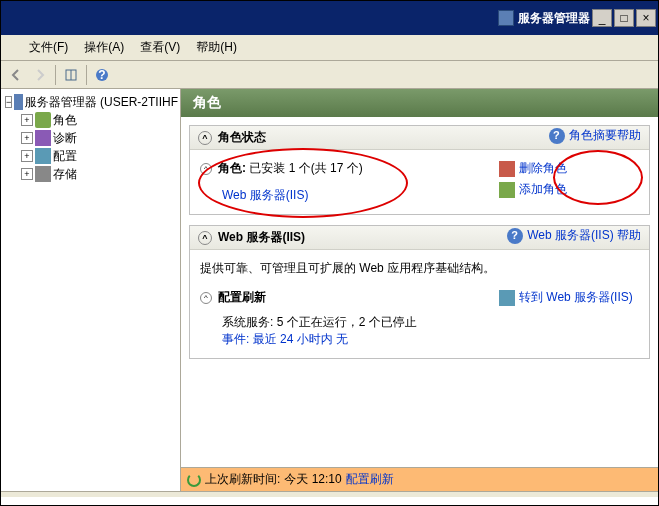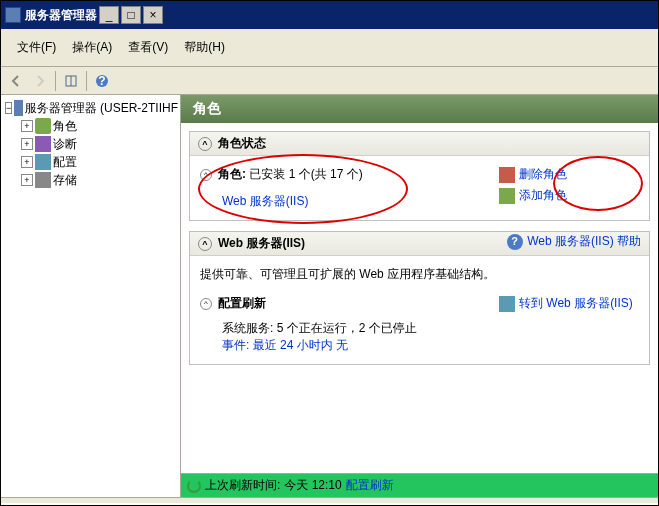--- a/index.html
+++ b/index.html
@@ -1,24 +1,24 @@
 <!DOCTYPE html>
 <html><head>
 <meta charset="utf-8">
 <style>
 * { box-sizing: border-box; margin: 0; padding: 0; font-family: "Microsoft YaHei", SimSun, Tahoma, sans-serif; font-size: 12px; }
 body { background: #fff; width: 659px; height: 506px; overflow: hidden; border: 1px solid #000; }
 
-.titlebar { background: linear-gradient(#0a246a, #0a246a); height: 28px; display: flex; align-items: center; justify-content: flex-start; color: #fff; padding: 0 2px; }
+.titlebar { background: linear-gradient(#0a246a, #0a246a); height: 34px; display: flex; align-items: center; justify-content: flex-end; color: #fff; padding: 0 2px; }
 .titlebar .title { display: flex; align-items: center; gap: 4px; padding-left: 2px; font-weight: bold; }
 .titlebar .title .icon { width: 16px; height: 16px; background: #5b7fb5; border: 1px solid #2a4a7a; }
 .titlebar .winbtns { display: flex; }
 .titlebar .winbtns div { width: 20px; height: 18px; background: #d4d0c8; border: 1px solid #808080; color: #000; display: flex; align-items: center; justify-content: center; font-family: Marlett, sans-serif; margin-left: 2px; cursor: default; }
 
-.menubar { background: #ece9d8; height: 38px; display: flex; align-items: center; padding: 0 8px; border-bottom: 1px solid #aca899; }
+.menubar { background: #ece9d8; height: 26px; display: flex; align-items: center; padding: 0 20px; border-bottom: 1px solid #aca899; }
 .menubar .item { padding: 2px 8px; cursor: default; }
 
 .toolbar { background: #ece9d8; height: 28px; display: flex; align-items: center; padding: 0 4px; border-bottom: 1px solid #aca899; gap: 2px; }
 .toolbar .btn { width: 22px; height: 22px; border: 1px solid transparent; display: flex; align-items: center; justify-content: center; }
 .toolbar .sep { width: 1px; height: 20px; background: #aca899; margin: 0 2px; }
 
 .mainarea { display: flex; height: 402px; background: #fff; }
 
 .treepanel { width: 180px; border-right: 1px solid #aca899; padding: 4px 2px; background: #fff; overflow: hidden; }
 .treerow { display: flex; align-items: center; height: 18px; padding-left: 2px; white-space: nowrap; }
@@ -56,21 +56,21 @@
 .linkrow { display: flex; align-items: center; gap: 4px; margin-bottom: 4px; }
 .linkrow .licon { width: 16px; height: 16px; }
 .licon.help { background: #4a7ac8; border-radius: 50%; position: relative; }
 .licon.help::after { content:"?"; color: #fff; position: absolute; left: 4px; top: 1px; font-size: 11px; font-weight: bold; }
 .licon.add { background: #7aa84a; }
 .licon.del { background: #c85a4a; }
 .licon.goto { background: #5a9ab5; }
 
 .circle-ann { position: absolute; border: 2px solid #d00; border-radius: 50%; pointer-events: none; }
 
-.statusbar { height: 24px; border-top: 1px solid #aca899; background: #22c55e; display: flex; align-items: center; padding: 0 6px; gap: 4px; }
+.statusbar { height: 24px; border-top: 1px solid #aca899; background: #fdba74; display: flex; align-items: center; padding: 0 6px; gap: 4px; }
 .footer { height: 6px; background: #ece9d8; border-top: 1px solid #aca899; }
 .refresh-icon { width: 14px; height: 14px; border: 2px solid #3a9a3a; border-radius: 50%; border-top-color: transparent; }
 </style>
 </head>
 <body>
 
 <div class="titlebar">
   <div class="title">
     <span class="icon"></span>
     <span>服务器管理器</span>
@@ -148,20 +148,24 @@
   <div class="contentpanel">
     <div class="conthead">角色</div>
     <div class="contscroll" style="position:relative;">
 
 
       <div class="section" style="position:relative;">
         <div class="sechead">
           <div class="left">
             <span class="collapse">^</span>
             <span>角色状态</span>
+          </div>
+          <div class="linkrow">
+            <span class="licon help"></span>
+            <span class="link">角色摘要帮助</span>
           </div>
         </div>
         <div class="secbody columns">
           <div class="col-left">
             <div class="subrow">
               <span class="collapse2">^</span>
               <span><b>角色:</b> <span>已安装 1 个(共 17 个)</span></span>
             </div>
             <div style="padding-left:22px; margin-top:10px;">
               <span class="link">Web 服务器(IIS)</span>

